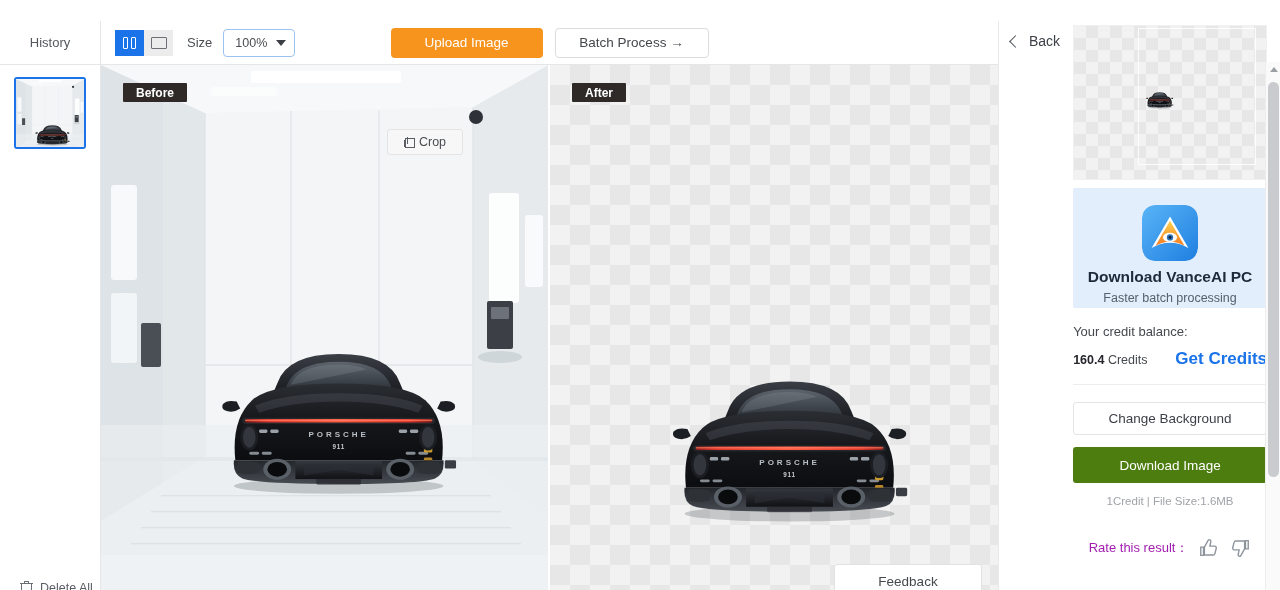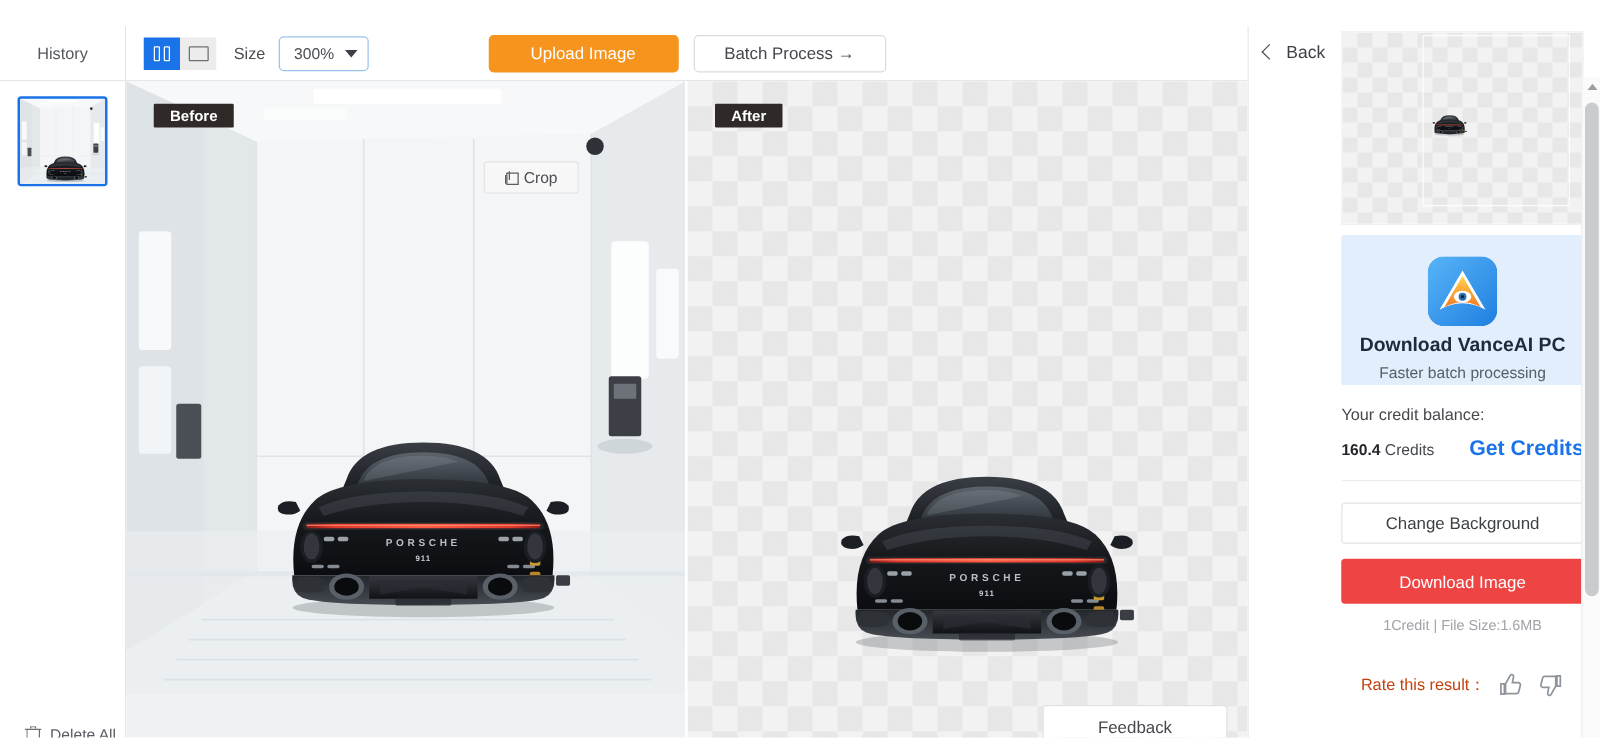--- a/index.html
+++ b/index.html
@@ -190,31 +190,31 @@
   .credit-amt { font-size: 12.5px; color: #45484d; }
   .credit-amt b { font-weight: bold; color: #24262a; }
   .get-credits { font-size: 17px; color: #1a73e8; font-weight: bold; cursor: pointer; }
 
   .btn-changebg {
     margin-top: 17px; width: 100%; height: 33px; background: #fff;
     border: 1px solid #e4e4e4; border-radius: 3px; font-size: 13.5px; color: #3c3f45;
     cursor: pointer; font-family: inherit;
   }
   .btn-download {
-    margin-top: 12px; width: 100%; height: 36px; background: #ef4444;
+    margin-top: 12px; width: 100%; height: 36px; background: #4d7c0f;
     border: none; border-radius: 3px; color: #fff; font-size: 13.5px;
     cursor: pointer; font-family: inherit;
   }
   .filemeta { text-align: center; font-size: 11.5px; color: #a0a3a8; margin-top: 12px; }
 
   .rate-row {
     display: flex; align-items: center; justify-content: center; gap: 10px;
     padding-bottom: 18px; margin-top: 30px;
   }
-  .rate-label { font-size: 13px; color: #c2410c; }
+  .rate-label { font-size: 13px; color: #a21caf; }
   .thumbs { display: flex; gap: 9px; }
   .thumbs svg { cursor: pointer; }
 
   
   .scrollbar {
     position: absolute; right: 0; top: 41px; width: 15px; bottom: 0;
     background: #fafafa; border-left: 1px solid #ededed;
   }
   .sb-arrow {
     position: absolute; left: 0; width: 15px; height: 15px;
@@ -457,21 +457,21 @@
               <span></span>
               <span></span>
             </span>
         </div>
         <div class="vt-btn inactive">
           <span class="ic-single"></span>
         </div>
       </div>
       <span class="zoom-label">Size</span>
       <div class="zoom-select">
-        <span>300%</span>
+        <span>100%</span>
         <span class="caret"></span>
       </div>
 
       <div class="toolbar-right">
         <button class="btn-upload">Upload Image</button>
         <button class="btn-batch">Batch Process →</button>
       </div>
     </div>
 
     <div class="canvas">

